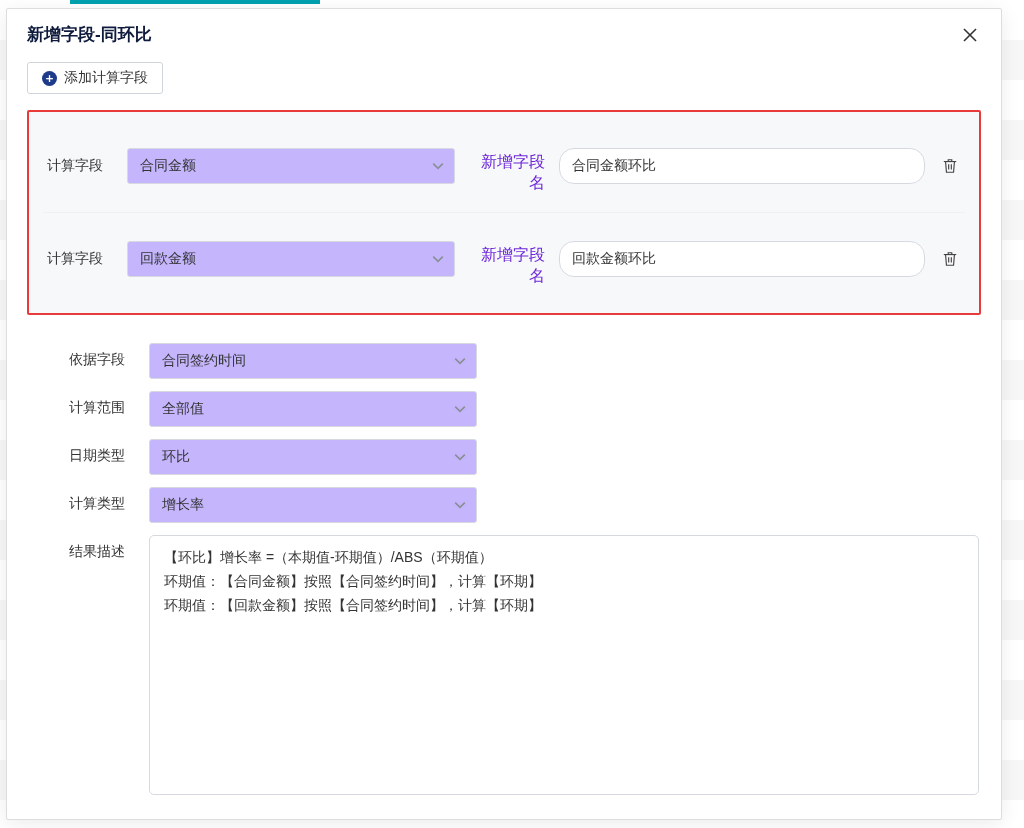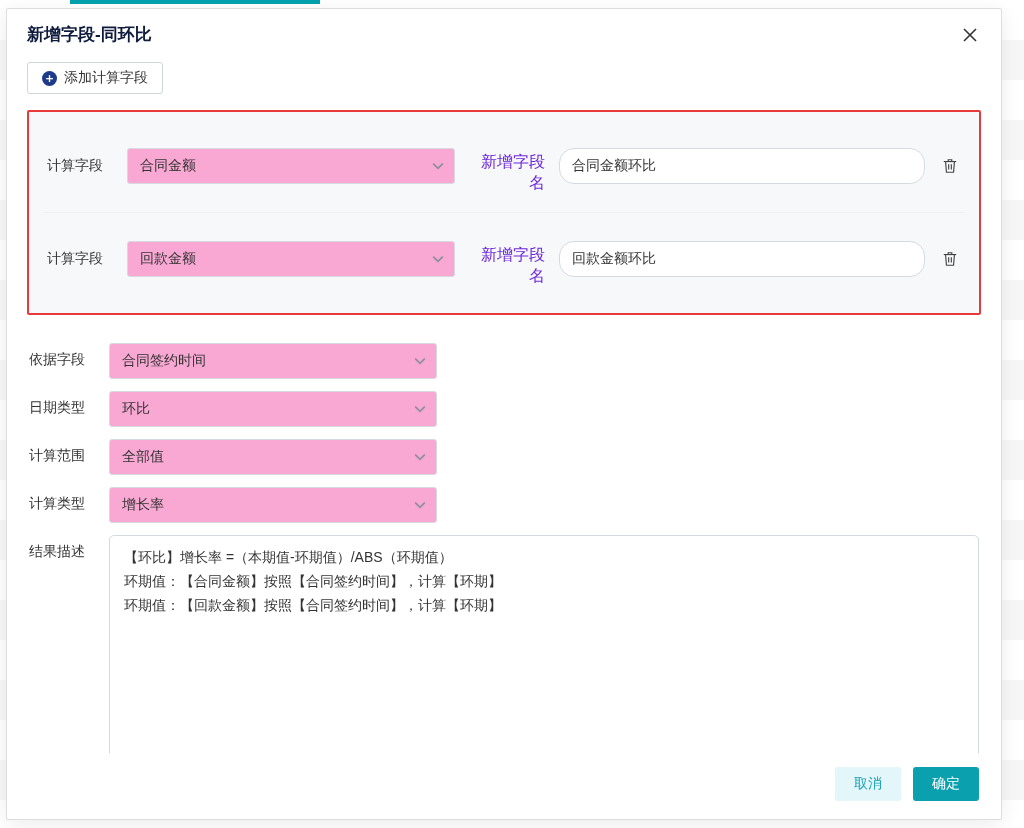--- a/index.html
+++ b/index.html
@@ -12,30 +12,30 @@
 .close-x { width:22px; height:22px; display:flex; align-items:center; justify-content:center; cursor:pointer; color:#333; }
 .close-x svg { width:16px; height:16px; }
 .modal-body { flex:1; padding:4px 20px 0 20px; overflow:auto; }
 .add-btn { display:inline-flex; align-items:center; gap:7px; border:1px solid #d0d5dd; border-radius:3px; padding:6px 14px; font-size:14px; color:#333; background:#fff; cursor:pointer; }
 .add-btn .plus { width:15px; height:15px; border-radius:50%; background:#1e3a8a; color:#fff; display:flex; align-items:center; justify-content:center; font-size:12px; line-height:1; font-weight:700; }
 .calc-block { margin-top:16px; border:2px solid #e83a3a; border-radius:2px; background:#f7f8fa; padding:8px 14px; }
 .calc-row { display:flex; align-items:center; gap:14px; padding:18px 4px; }
 .calc-row + .calc-row { border-top:1px solid #eef0f3; }
 .lbl { width:66px; font-size:14px; color:#333; flex:none; }
 .lbl2 { width:76px; font-size:16px; color:#6d28d9; flex:none; text-align:right;margin-top:14px; }
-.select { position:relative; flex:none; width:328px; height:36px; background:#f9a8d4; border:1px solid #d6dae0; border-radius:3px; display:flex; align-items:center; padding:0 32px 0 12px; font-size:14px; color:#333; cursor:pointer; }
+.select { position:relative; flex:none; width:328px; height:36px; background:#c4b5fd; border:1px solid #d6dae0; border-radius:3px; display:flex; align-items:center; padding:0 32px 0 12px; font-size:14px; color:#333; cursor:pointer; }
 .select.small { width:328px; }
 .chev { position:absolute; right:10px; top:50%; transform:translateY(-50%); color:#8a8f99; }
 .chev svg { width:12px; height:12px; display:block; }
 .text-input { height:36px; background:#fff; border:1px solid #d6dae0; border-radius:15px; padding:0 12px; font-size:14px; color:#333; flex:1; outline:none; font-family:inherit; }
 .trash { width:22px; height:22px; display:flex; align-items:center; justify-content:center; cursor:pointer; color:#444; flex:none; }
 .trash svg { width:16px; height:16px; }
 .grid { margin-top:22px; }
 .grid-row { display:flex; align-items:flex-start; padding:6px 2px; gap:14px; }
-.grid-row .lbl { padding-top:8px; }
+.grid-row .lbl { padding-top:8px;margin-left:40px; }
 .descbox { flex:1; min-height:260px; background:#fff; border:1px solid #d6dae0; border-radius:5px; padding:10px 14px; font-size:14px; color:#333; line-height:1.7; white-space:pre-line; }
 .modal-footer { padding:14px 22px 18px 0; display:flex; justify-content:flex-end; gap:12px; }
 .btn { min-width:66px; height:34px; border-radius:3px; font-size:14px; cursor:pointer; border:none; font-family:inherit; }
 .btn-cancel { background:#e3f6fa; color:#1aa3b5; }
 .btn-ok { background:#0aa0ae; color:#fff; }
 </style>
 </head>
 <body>
 <div class="backdrop"></div>
 
@@ -116,35 +116,35 @@
           <span>合同签约时间</span>
           <span class="chev">
               <svg viewBox="0 0 10 6" fill="none" stroke="currentColor" stroke-width="1.4">
                 <polyline points="1,1 5,5 9,1"></polyline>
               </svg>
             </span>
         </div>
       </div>
 
       <div class="grid-row">
-        <div class="lbl">日期类型</div>
+        <div class="lbl">计算范围</div>
         <div class="select small">
-          <span>环比</span>
+          <span>全部值</span>
           <span class="chev">
               <svg viewBox="0 0 10 6" fill="none" stroke="currentColor" stroke-width="1.4">
                 <polyline points="1,1 5,5 9,1"></polyline>
               </svg>
             </span>
         </div>
       </div>
 
       <div class="grid-row">
-        <div class="lbl">计算范围</div>
+        <div class="lbl">日期类型</div>
         <div class="select small">
-          <span>全部值</span>
+          <span>环比</span>
           <span class="chev">
               <svg viewBox="0 0 10 6" fill="none" stroke="currentColor" stroke-width="1.4">
                 <polyline points="1,1 5,5 9,1"></polyline>
               </svg>
             </span>
         </div>
       </div>
 
       <div class="grid-row">
         <div class="lbl">计算类型</div>
@@ -161,18 +161,14 @@
       <div class="grid-row">
         <div class="lbl">结果描述</div>
         <div class="descbox">【环比】增长率 =（本期值-环期值）/ABS（环期值）
 环期值：【合同金额】按照【合同签约时间】，计算【环期】
 环期值：【回款金额】按照【合同签约时间】，计算【环期】</div>
       </div>
 
     </div>
   </div>
 
-  <div class="modal-footer">
-    <button class="btn btn-cancel">取消</button>
-    <button class="btn btn-ok">确定</button>
-  </div>
 
 </div>
 
 </body></html>

